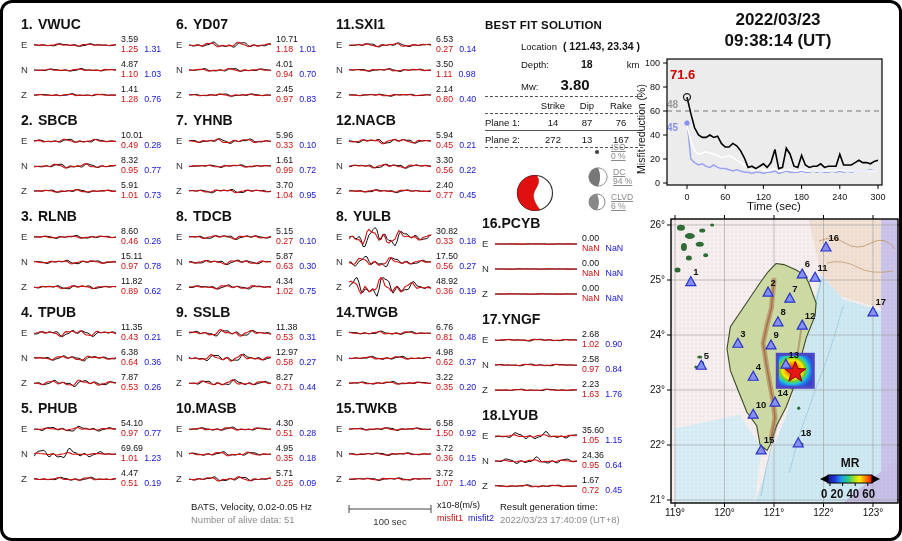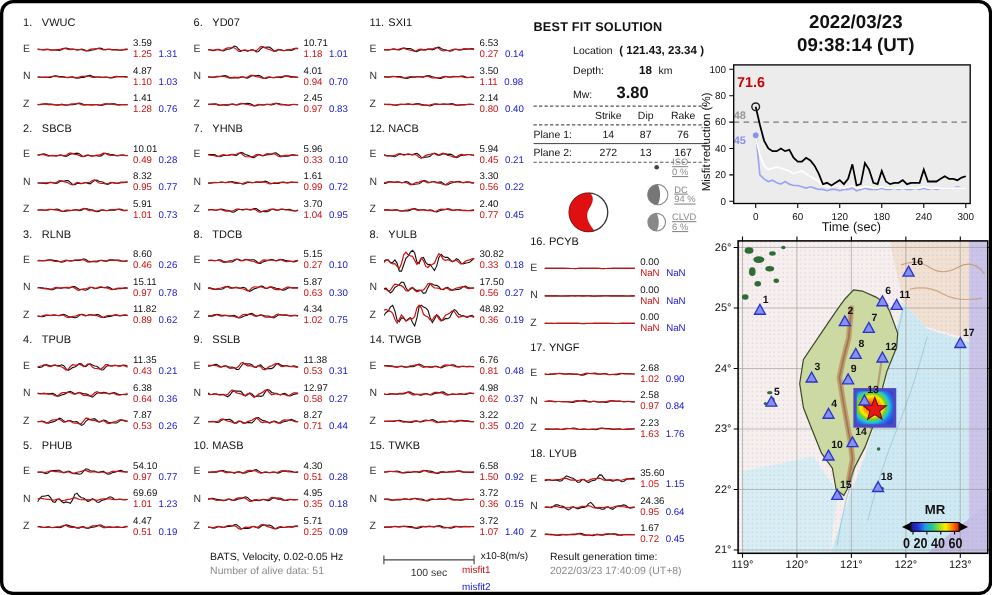--- a/index.html
+++ b/index.html
@@ -4,38 +4,38 @@
 <style>
   html,body{margin:0;padding:0;background:#ffffff;}
   .wrap{position:relative;width:902px;height:541px;background:#fff;border:3px solid #000;
         border-radius:12px;box-sizing:border-box;overflow:hidden;
         font-family:"Liberation Sans",sans-serif;color:#111;}
   
   .st-col{position:absolute;top:13px;width:152px;}
   #col1{left:18px}#col2{left:173px}#col3{left:333px}
   #col4{left:479px;top:212px;width:158px}
   .station{height:96px;}
-  .st-head{font-size:10px;font-weight:normal;height:14px;margin-bottom:2px;white-space:nowrap;}
+  .st-head{font-size:14px;font-weight:bold;height:14px;margin-bottom:2px;white-space:nowrap;}
   .st-head .num{display:inline-block;min-width:17px;}
   .ch-row{display:flex;align-items:center;height:25px;}
   .ch{width:13px;font-size:9.5px;color:#333;}
   .wf{width:84px;height:22px;flex:0 0 auto;}
   .wob{fill:none;stroke:#111;stroke-width:1;}
   .wsy{fill:none;stroke:#d01010;stroke-width:1.1;}
   .nums{margin-left:3px;font-size:8.8px;line-height:9.5px;white-space:nowrap;}
   .amp{color:#111;}
   .mrow{display:flex;gap:6px;}
   .m1{color:#d01010;}.m2{color:#1616d6;}
   
   .bestfit{position:absolute;left:482px;top:14px;width:158px;height:198px;font-size:9.5px;}
   .bf-title{font-size:11.5px;font-weight:bold;margin:2px 0 9px 0;letter-spacing:.2px;}
   .bf-row{margin-bottom:6px;display:flex;align-items:baseline;gap:6px;padding-left:36px;}
   .bf-label{color:#111;}
   .bf-strong{font-weight:bold;font-size:10.5px;}
-  .bf-unit{font-size:9.5px;}
+  .bf-unit{font-size:9.5px;margin-left:28px;}
   .bf-mw{font-weight:bold;font-size:15px;}
   .bf-tr{display:grid;grid-template-columns:48px 40px 28px 40px;padding:3px 0 2px 0;}
   .bf-tr span{text-align:center;}
   .bf-tr .rl{text-align:left;}
   .tr-head{border-top:1px dashed #555;border-bottom:1px dashed #555;}
   .tr-p1{border-bottom:1px solid #555;}
   .tr-p2{border-bottom:1px dashed #555;}
   .bf-ball{position:absolute;left:30px;top:156px;width:40px;height:40px;}
   .bf-comps{position:absolute;left:102px;top:122px;}
   .bf-comp{display:flex;align-items:center;gap:4px;height:25px;}
@@ -46,21 +46,21 @@
              font-weight:bold;font-size:17px;line-height:21px;}
   
   #misfit-svg{position:absolute;left:630px;top:48px;}
   #map-svg{position:absolute;left:640px;top:208px;}
   
   .f-left{position:absolute;left:188px;top:497px;font-size:9.5px;line-height:13px;}
   .gray{color:#8a8a8a;}
   .scalebar{position:absolute;left:345px;top:501px;}
   .scale-label{position:absolute;left:345px;top:513px;width:84px;text-align:center;font-size:9.5px;color:#333;}
   .units{position:absolute;left:434px;top:497px;font-size:9px;}
-  .mlabels{position:absolute;left:417px;top:510px;font-size:9px;display:flex;gap:5px;flex-direction:column;}
+  .mlabels{position:absolute;left:434px;top:510px;font-size:9px;display:flex;gap:5px;}
   .f-right{position:absolute;left:497px;top:497px;font-size:9.5px;line-height:13px;}
 </style>
 </head>
 <body>
 
 <div class="wrap">
 
   <div class="st-col" id="col1">
       <div class="station">
         <div class="st-head"><span class="num">1.</span><span>VWUC</span></div>

